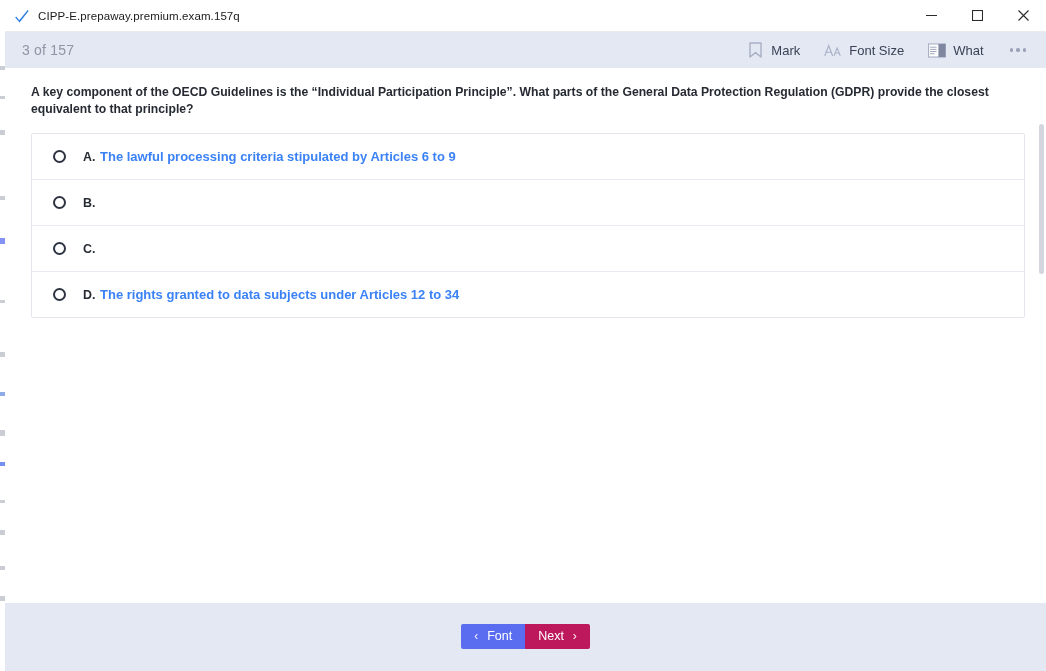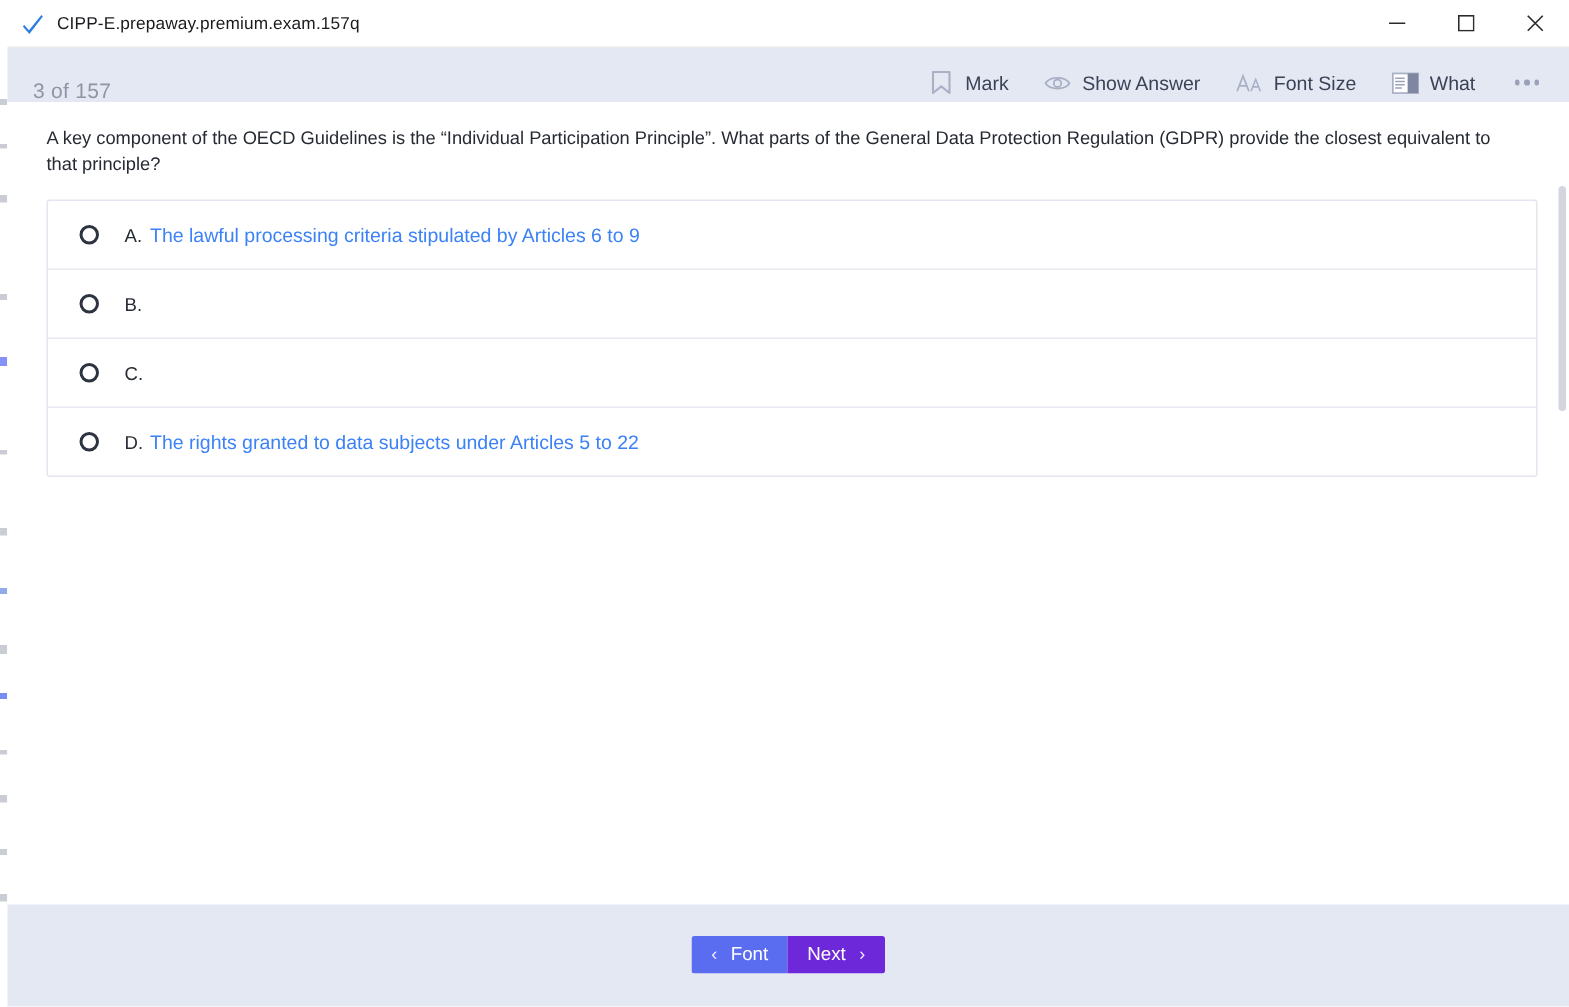--- a/index.html
+++ b/index.html
@@ -82,21 +82,21 @@
     justify-content: center;
     color: #2b2b2b;
   }
 
   
   .header {
     height: 36px;
     min-height: 36px;
     background: #e4e8f2;
     display: flex;
-    align-items: flex-end;
+    align-items: center;
     padding: 0 6px 0 17px;
     position: relative;
   }
   .counter {
     font-size: 14px;
     color: #8f95a6;
     letter-spacing: .2px;
   }
   .toolbar {
     margin-left: auto;
@@ -140,20 +140,21 @@
 
   
   .body-area {
     flex: 1;
     background: #ffffff;
     position: relative;
     overflow: hidden;
   }
   .content {
     padding: 16px 21px 16px 26px;
+    font-weight: bold;
   }
   .question {
     font-size: 12.2px;
     line-height: 17px;
     color: #262b33;
     max-width: 985px;
     margin-bottom: 15px;
   }
 
   .options {
@@ -219,21 +220,21 @@
   .nav-btn {
     display: flex;
     align-items: center;
     gap: 9px;
     height: 25px;
     padding: 0 13px;
     font-size: 12.5px;
     color: #ffffff;
   }
   .nav-prev { background: #5a6df0; }
-  .nav-next { background: #6d28d9; }
+  .nav-next { background: #be185d; }
   .nav-btn .chev {
     font-size: 12px;
     opacity: .92;
     line-height: 1;
   }
   .footer-clip {
     position: absolute;
     left: 0; right: 0; bottom: 0;
     height: 3px;
     overflow: hidden;
@@ -305,29 +306,20 @@
 
       <div class="tool">
         <span class="ico">
           <svg width="13" height="16" viewBox="0 0 13 16">
             <path d="M1 1 H12 V15 L6.5 10.6 L1 15 Z" fill="none" stroke="currentColor" stroke-width="1.4" stroke-linejoin="round"></path>
           </svg>
         </span>
         <span>Mark</span>
       </div>
 
-      <div class="tool">
-        <span class="ico">
-          <svg width="18" height="13" viewBox="0 0 18 13">
-            <path d="M1 6.5 C4 1.8 14 1.8 17 6.5 C14 11.2 4 11.2 1 6.5 Z" fill="none" stroke="currentColor" stroke-width="1.2"></path>
-            <circle cx="9" cy="6.5" r="2.5" fill="none" stroke="currentColor" stroke-width="1.2"></circle>
-          </svg>
-        </span>
-        <span>Show Answer</span>
-      </div>
 
       <div class="tool">
         <span class="ico">
           <svg width="20" height="15" viewBox="0 0 20 15">
             <path d="M1 13 L5.2 2 L9.4 13 M2.6 9.4 H7.8" fill="none" stroke="currentColor" stroke-width="1.25" stroke-linecap="round"></path>
             <path d="M11.3 13 L14.6 4.6 L17.9 13 M12.6 10.2 H16.6" fill="none" stroke="currentColor" stroke-width="1.15" stroke-linecap="round"></path>
           </svg>
         </span>
         <span>Font Size</span>
       </div>
@@ -373,21 +365,21 @@
         </div>
 
         <div class="option">
           <span class="radio"></span>
           <span class="opt-letter">C.</span>
         </div>
 
         <div class="option">
           <span class="radio"></span>
           <span class="opt-letter">D.</span>
-          <span class="opt-text">The rights granted to data subjects under Articles 5 to 22</span>
+          <span class="opt-text">The rights granted to data subjects under Articles 12 to 34</span>
         </div>
 
       </div>
     </div>
 
     <div class="scrollbar"></div>
   </div>
 
   <div class="footer">
     <div class="navgroup">

